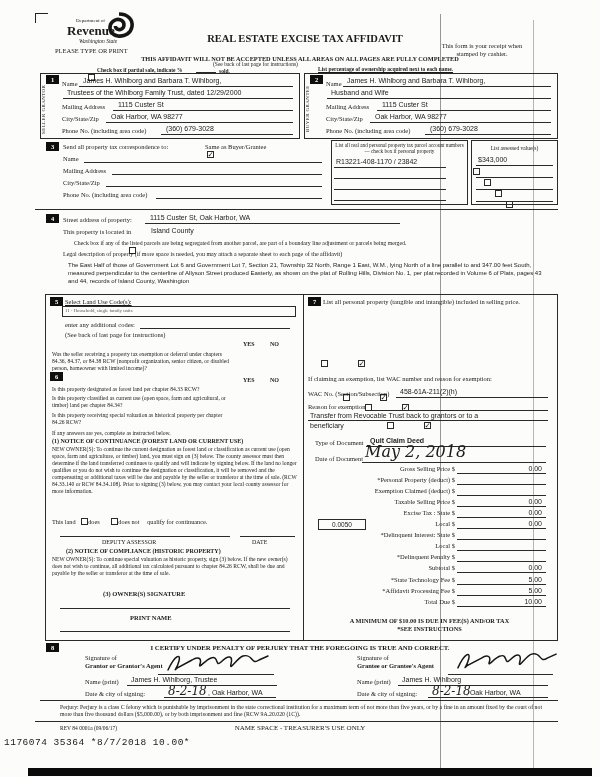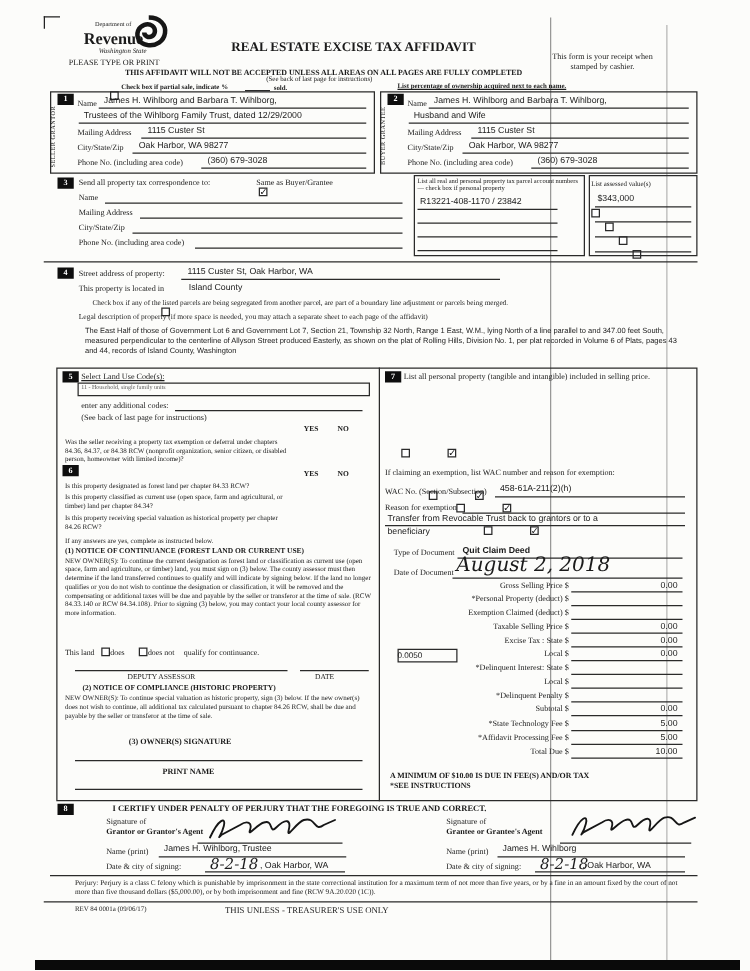--- a/index.html
+++ b/index.html
@@ -7,21 +7,21 @@
   .a{position:absolute;}
   .lbl{font-size:6.5px;white-space:nowrap;}
   .sm{font-size:5.5px;white-space:nowrap;}
   .val{font-family:"Liberation Sans",sans-serif;font-size:7px;white-space:nowrap;}
   .ul{border-bottom:1px solid #2a2a2a;height:0;}
   .box{border:1px solid #2a2a2a;box-sizing:border-box;}
   .num{background:#0e0e0e;color:#fff;font-weight:bold;font-size:6.5px;width:13px;height:9px;text-align:center;line-height:9px;}
   .cb{width:7px;height:7px;border:1px solid #2a2a2a;display:inline-block;box-sizing:border-box;position:relative;vertical-align:-1px;background:#fff;}
   .ckm{position:absolute;left:-0.5px;top:-2.5px;font-size:7.5px;font-style:normal;font-family:"DejaVu Sans",sans-serif;color:#111;}
   .b{font-weight:bold;}
-  .c{text-align:left;}
+  .c{text-align:center;}
   .hand{font-family:"DejaVu Serif",serif;font-style:italic;white-space:nowrap;}
   .rot{writing-mode:vertical-rl;transform:rotate(180deg);font-size:5px;letter-spacing:0.4px;line-height:6px;text-align:center;}
   .para{font-size:5.6px;line-height:1.25;white-space:normal;}
   .mono{font-family:"Liberation Mono",monospace;}
   .vline{width:0;border-left:1px solid rgba(30,30,30,0.45);}
   .wrap{white-space:normal;}
   svg{display:block;}
 </style>
 </head>
 <body>
@@ -206,21 +206,21 @@
   <div class="a ul" style="left:396px;top:397px;width:152px;"></div>
   <div class="a lbl" style="left:308px;top:403px;">Reason for exemption</div>
   <div class="a ul" style="left:370px;top:410px;width:178px;"></div>
   <div class="a val" style="left:310px;top:412px;">Transfer from Revocable Trust back to grantors or to a</div>
   <div class="a ul" style="left:308px;top:420px;width:240px;"></div>
   <div class="a val" style="left:310px;top:422px;">beneficiary</div>
   <div class="a lbl" style="left:315px;top:439px;">Type of Document</div>
   <div class="a val b" style="left:370px;top:437px;">Quit Claim Deed</div>
   <div class="a ul" style="left:366px;top:446px;width:180px;"></div>
   <div class="a lbl" style="left:315px;top:455px;">Date of Document</div>
-  <div class="a hand" style="left:365px;top:442px;font-size:16px;">August 2, 2018</div>
+  <div class="a hand" style="left:365px;top:442px;font-size:16px;">May 2, 2018</div>
   <div class="a ul" style="left:362px;top:462px;width:184px;"></div>
 
   
   <div class="a" style="left:300px;top:465px;width:248px;height:10px;">
     <span class="lbl" style="position:absolute;right:93px;">Gross Selling Price  $</span>
     <span class="val" style="position:absolute;left:158px;width:84px;text-align:right;">0.00</span>
     <span class="ul" style="position:absolute;left:157px;top:8px;width:89px;"></span>
   </div>
   <div class="a" style="left:300px;top:476px;width:248px;height:10px;">
     <span class="lbl" style="position:absolute;right:93px;">*Personal Property (deduct)  $</span>
@@ -323,15 +323,16 @@
   <div class="a hand" style="left:432px;top:684px;font-size:12px;">8-2-18</div>
   <div class="a val" style="left:466px;top:689px;">, Oak Harbor, WA</div>
   <div class="a ul" style="left:428px;top:697px;width:120px;"></div>
 
   <div class="a ul" style="left:40px;top:700px;width:518px;"></div>
 
   
   <div class="a para" style="left:60px;top:704px;width:482px;font-size:5.8px;">Perjury: Perjury is a class C felony which is punishable by imprisonment in the state correctional institution for a maximum term of not more than five years, or by a fine in an amount fixed by the court of not more than five thousand dollars ($5,000.00), or by both imprisonment and fine (RCW 9A.20.020 (1C)).</div>
   <div class="a ul" style="left:35px;top:721px;width:523px;"></div>
   <div class="a sm" style="left:60px;top:725px;">REV 84 0001a (09/06/17)</div>
-  <div class="a c" style="left:180px;top:724px;width:240px;font-size:7px;">THIS UNLESS - TREASURER'S USE ONLY</div>
+  <div class="a c" style="left:180px;top:724px;width:240px;font-size:7px;">NAME SPACE - TREASURER'S USE ONLY</div>
+  <div class="a mono" style="left:4px;top:737px;font-size:9.5px;letter-spacing:0.5px;white-space:nowrap;">1176074 35364 *8/7/2018 10.00*</div>
 
 </div>
 
 </body></html>

